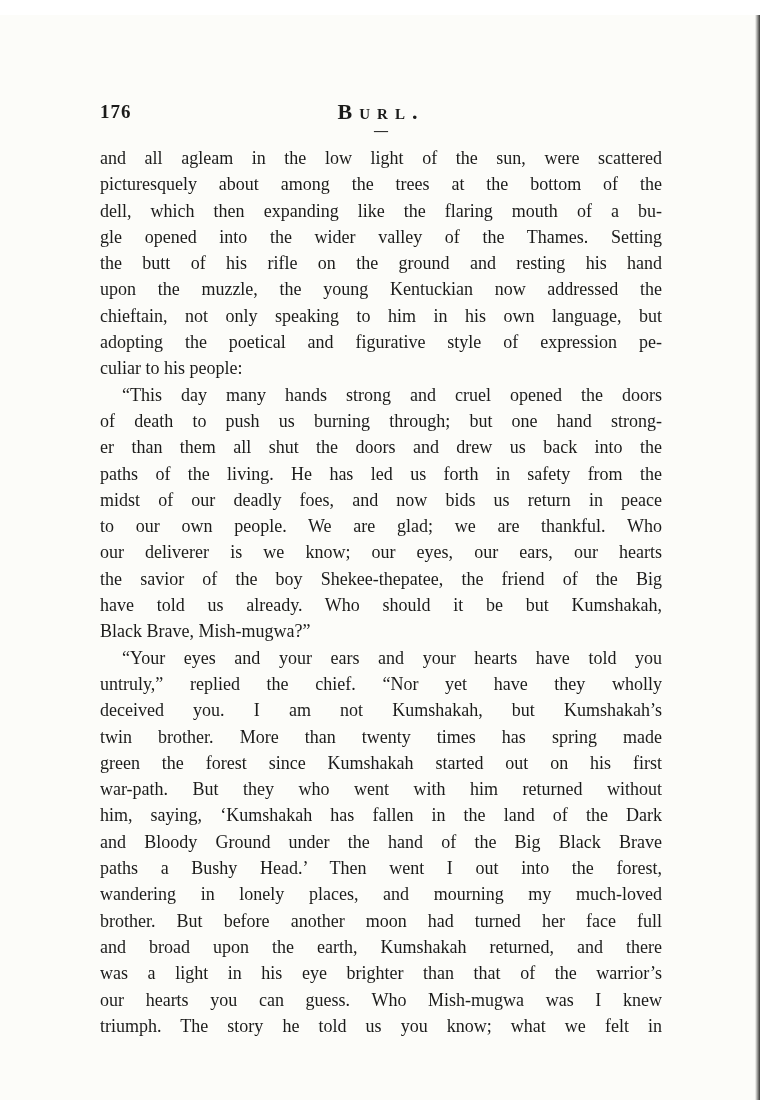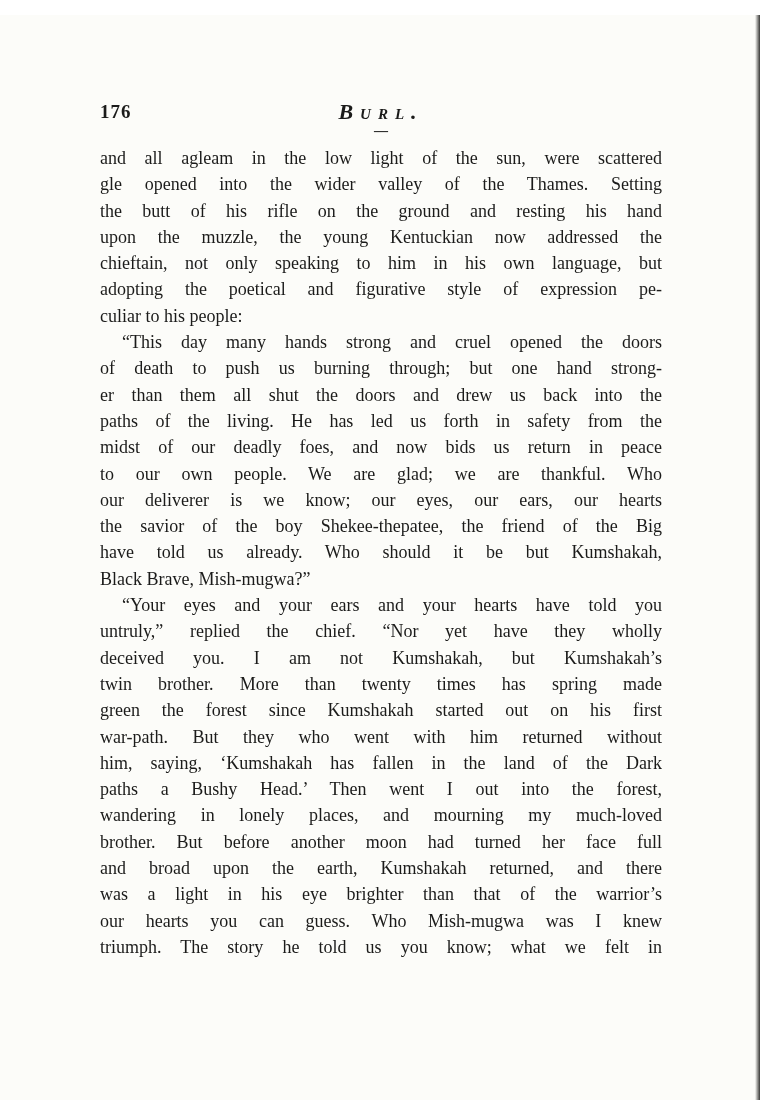--- a/index.html
+++ b/index.html
@@ -32,21 +32,20 @@
     left: 0; top: 2px;
     font-size: 19px;
     font-weight: bold;
     letter-spacing: 1px;
   }
   .running-title {
     position: absolute;
     left: 0; top: 0;
     width: 100%;
     text-align: center;
-    font-style: italic;
     font-variant: small-caps;
     font-weight: bold;
     font-size: 22px;
     letter-spacing: 7px;
   }
   .header-divider {
     position: absolute;
     left: 0; top: 24px;
     width: 100%;
     text-align: center;
@@ -76,20 +75,22 @@
 
 <div class="page">
   <div class="header">
     <span class="page-number">176</span>
     <div class="running-title">Burl.</div>
     <div class="header-divider">—</div>
   </div>
   <div class="page-body">
       <div class="paragraph">
         <div class="line">and all agleam in the low light of the sun, were scattered</div>
+        <div class="line">picturesquely about among the trees at the bottom of the</div>
+        <div class="line">dell, which then expanding like the flaring mouth of a bu-</div>
         <div class="line">gle opened into the wider valley of the Thames.  Setting</div>
         <div class="line">the butt of his rifle on the ground and resting his hand</div>
         <div class="line">upon the muzzle, the young Kentuckian now addressed the</div>
         <div class="line">chieftain, not only speaking to him in his own language, but</div>
         <div class="line">adopting the poetical and figurative style of expression pe-</div>
         <div class="line no-just">culiar to his people:</div>
       </div>
       <div class="paragraph">
         <div class="line indent">“This day many hands strong and cruel opened the doors</div>
         <div class="line">of death to push us burning through; but one hand strong-</div>
@@ -103,20 +104,21 @@
         <div class="line no-just">Black Brave, Mish-mugwa?”</div>
       </div>
       <div class="paragraph">
         <div class="line indent">“Your eyes and your ears and your hearts have told you</div>
         <div class="line">untruly,” replied the chief.  “Nor yet have they wholly</div>
         <div class="line">deceived you.  I am not Kumshakah, but Kumshakah’s</div>
         <div class="line">twin brother.  More than twenty times has spring made</div>
         <div class="line">green the forest since Kumshakah started out on his first</div>
         <div class="line">war-path.  But they who went with him returned without</div>
         <div class="line">him, saying, ‘Kumshakah has fallen in the land of the Dark</div>
+        <div class="line">and Bloody Ground under the hand of the Big Black Brave</div>
         <div class="line">paths a Bushy Head.’  Then went I out into the forest,</div>
         <div class="line">wandering in lonely places, and mourning my much-loved</div>
         <div class="line">brother.  But before another moon had turned her face full</div>
         <div class="line">and broad upon the earth, Kumshakah returned, and there</div>
         <div class="line">was a light in his eye brighter than that of the warrior’s</div>
         <div class="line">our hearts you can guess.  Who Mish-mugwa was I knew</div>
         <div class="line">triumph.  The story he told us you know; what we felt in</div>
       </div>
     </div>
   <div class="scan-edge-right"></div>

